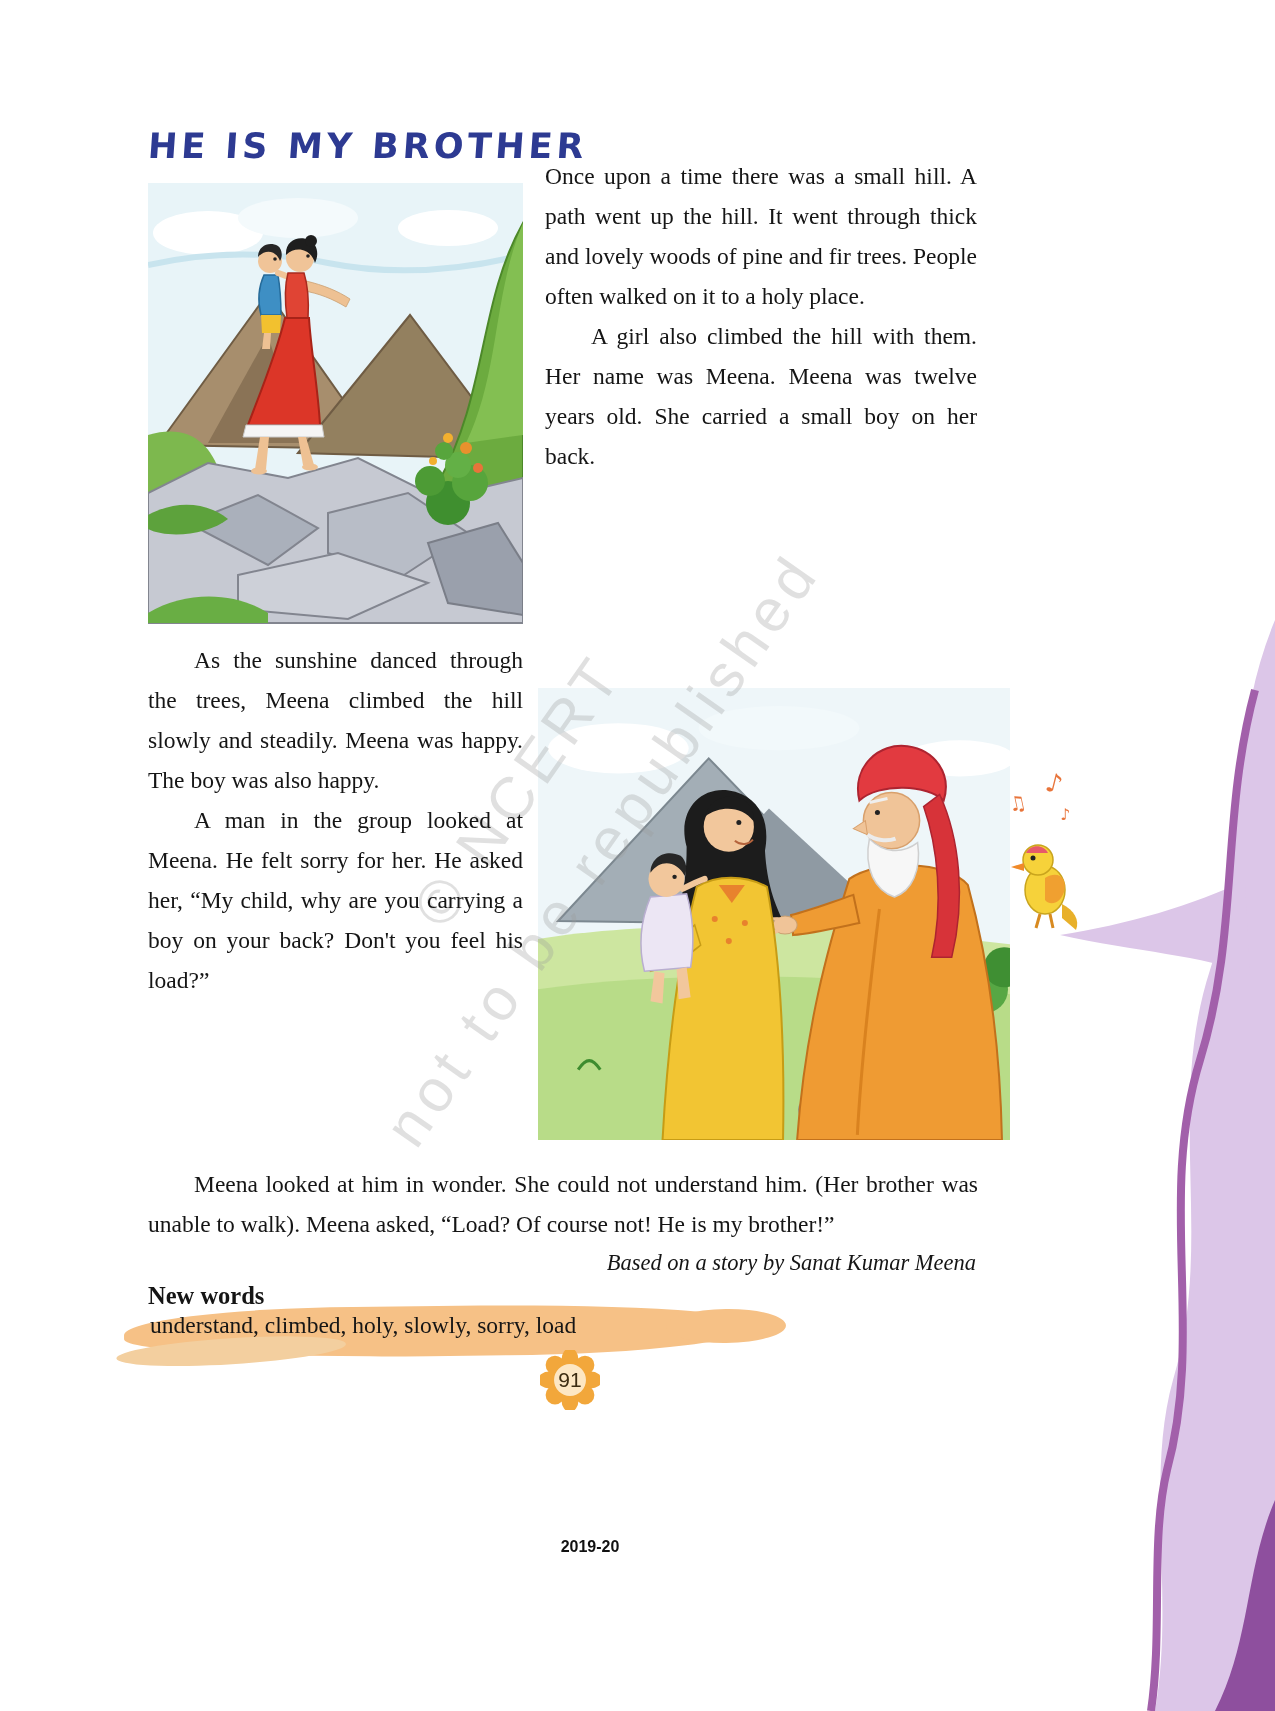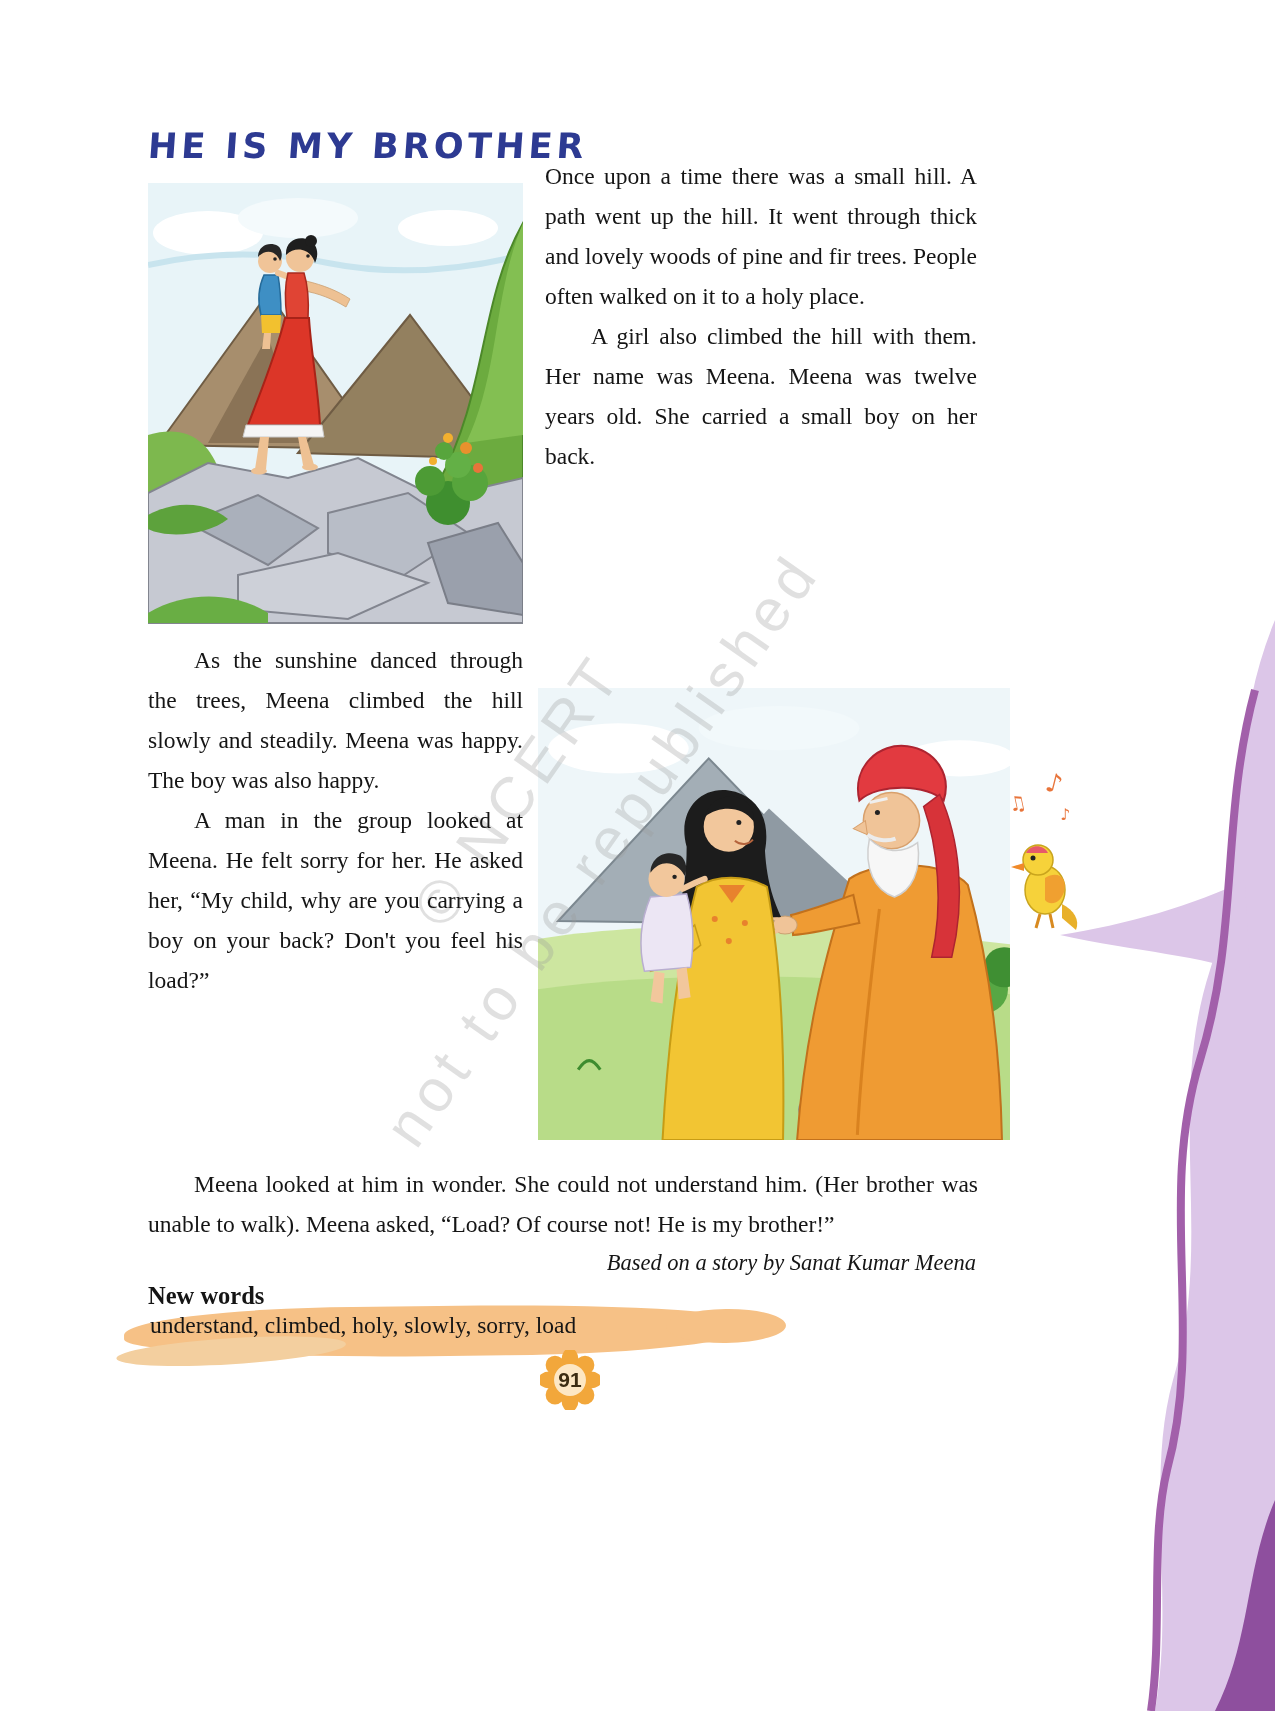--- a/index.html
+++ b/index.html
@@ -37,21 +37,21 @@
   }
   .highlight-blob::after {
     content:""; position:absolute; right:-26px; top:6px; width:120px; height:34px;
     background:#f6c186; border-radius:50%;
   }
   .new-words-text { position:absolute; left:150px; top:1312px; z-index:4; font-size:23.5px; }
   .flower, .flower-num { position:absolute; left:540px; top:1350px; width:60px; height:60px; }
   .flower { z-index:4; }
   .flower-num {
     z-index:5; display:flex; align-items:center; justify-content:center;
-    font-family:"Liberation Sans", sans-serif; font-weight:bold; font-size:21px; color:#3c2c12;
+    font-family:"Liberation Sans", sans-serif; font-weight:normal; font-size:21px; color:#3c2c12;
   }
   .footer {
     position:absolute; left:0; top:1538px; width:1180px; z-index:4; text-align:center;
     font-family:"Liberation Sans", sans-serif; font-weight:bold; font-size:16px; color:#111;
   }
   .illus { position:absolute; z-index:2; }
   .illus1 { left:148px; top:182px; width:375px; height:442px; }
   .illus2 { left:538px; top:688px; width:472px; height:452px; }
   .bird   { position:absolute; left:1000px; top:762px; width:92px; height:176px; z-index:4; }
   .band   { position:absolute; right:0; top:0; width:220px; height:1711px; z-index:1; }
@@ -253,14 +253,15 @@
       <ellipse cx="54" cy="32" rx="12" ry="9"></ellipse>
       <circle cx="16" cy="16" r="10"></circle>
       <circle cx="48" cy="16" r="10"></circle>
       <circle cx="16" cy="48" r="10"></circle>
       <circle cx="48" cy="48" r="10"></circle>
     </g>
     <circle cx="32" cy="32" r="17" fill="#fde7c4"></circle>
   </svg>
   <div class="flower-num">91</div>
 
+  <div class="footer">2019-20</div>
 
 </div>
 
 </body></html>

